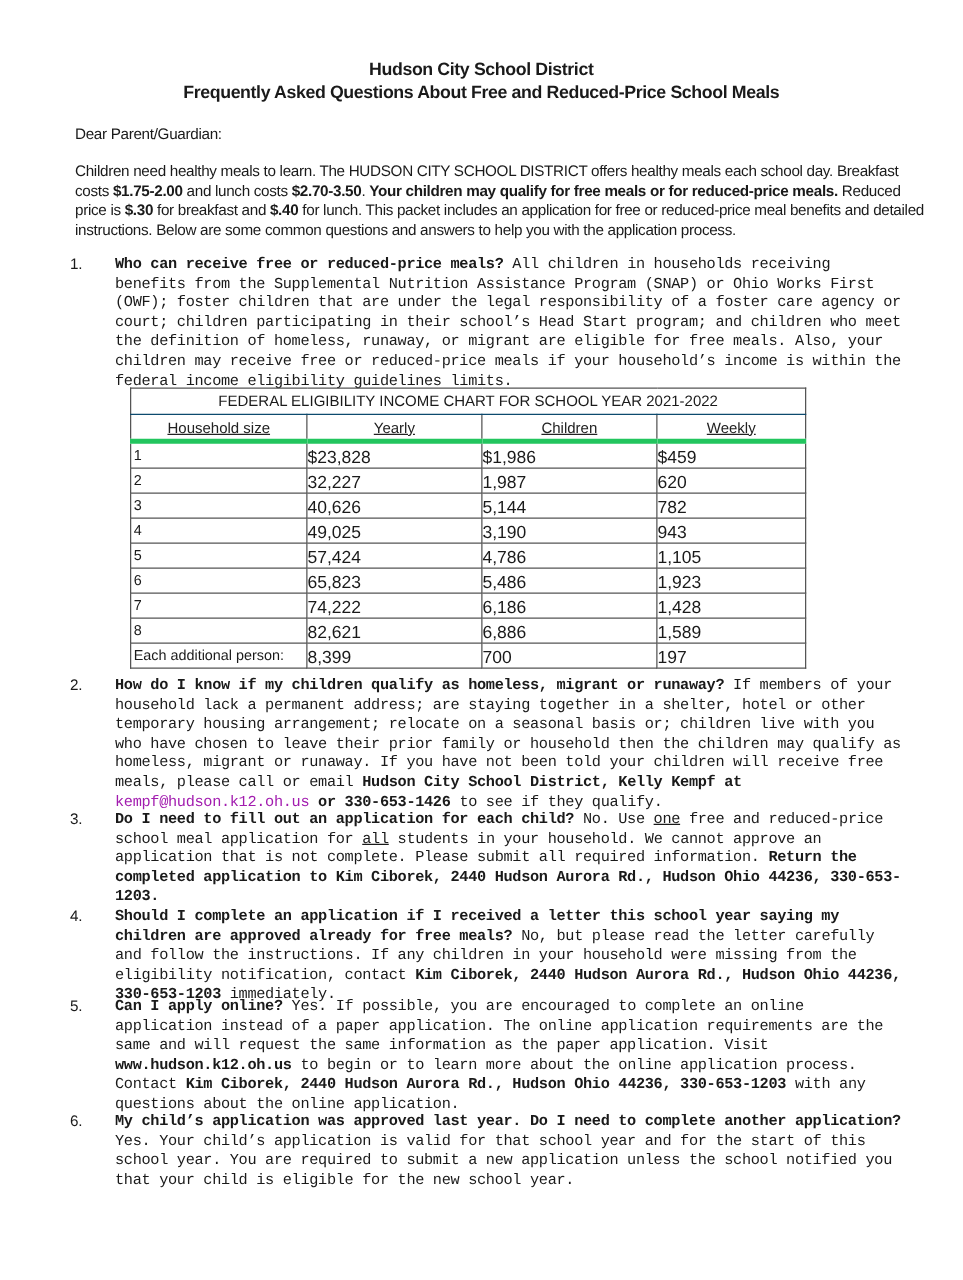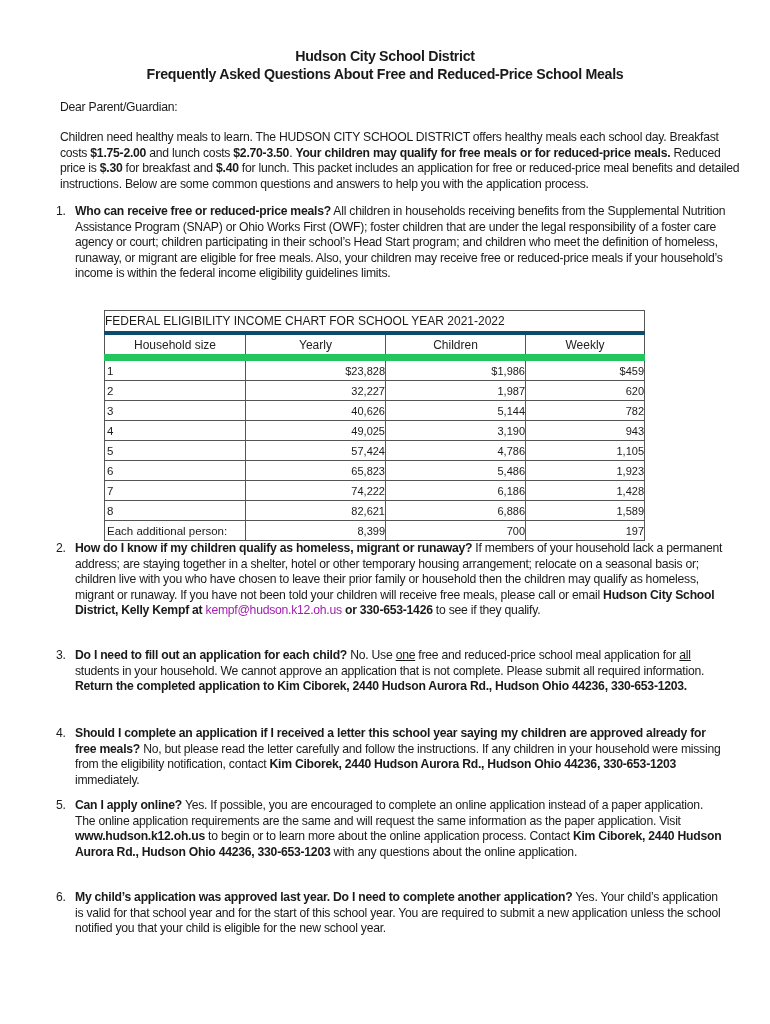--- a/index.html
+++ b/index.html
@@ -19,42 +19,42 @@
     font-size: 12.2px; line-height: 15.6px; letter-spacing: -0.25px;
   }
   .greet { top: 100px; }
   .intro { top: 130px; }
   b { font-weight: bold; }
   .q {
     position: absolute; left: 56px; width: 670px;
     font-size: 12.2px; line-height: 15.6px; letter-spacing: -0.25px;
   }
   .q .num { position: absolute; left: 0; top: 0; }
-  .q .body { margin-left: 19px; }
+  .q .body { margin-left: 36px; font-family: Liberation Mono, monospace; }
   .q1 { top: 204px; }
   .q2 { top: 541px; }
   .q3 { top: 648px; }
   .q4 { top: 726px; }
   .q5 { top: 798px; }
   .q6 { top: 890px; }
   .email { color: #a21caf; }
   u { text-decoration: underline; }
 
   table.income {
     position: absolute; left: 104px; top: 310px; width: 540px;
     border-collapse: collapse; font-size: 12px; table-layout: fixed;
   }
   table.income td {
     border: 1px solid #555; padding: 0; height: 19px; line-height: 18px;
   }
-  table.income td.cap { height: 20px; border-bottom: 4px solid #0c4a6e; }
+  table.income td.cap { text-align: center; height: 20px; border-bottom: 1px solid #0c4a6e; }
   table.income tr.hdr td { text-align: center; font-size: 12px; color: #222; height: 19px; }
-  table.income tr.hdr td { border-bottom: 7px solid #22c55e; }
+  table.income tr.hdr td { border-bottom: 4px solid #22c55e; text-decoration: underline; }
   table.income td.hs { text-align: left; padding-left: 2px; font-size: 11.5px; }
-  table.income td.v { text-align: right; font-size: 11px; }
+  table.income td.v { text-align: left; font-size: 14px; }
   col.c1 { width: 141px; }
   col.c2 { width: 140px; }
   col.c3 { width: 140px; }
   col.c4 { width: 119px; }
 </style>
 </head>
 <body>
 
 <div class="page">
 

